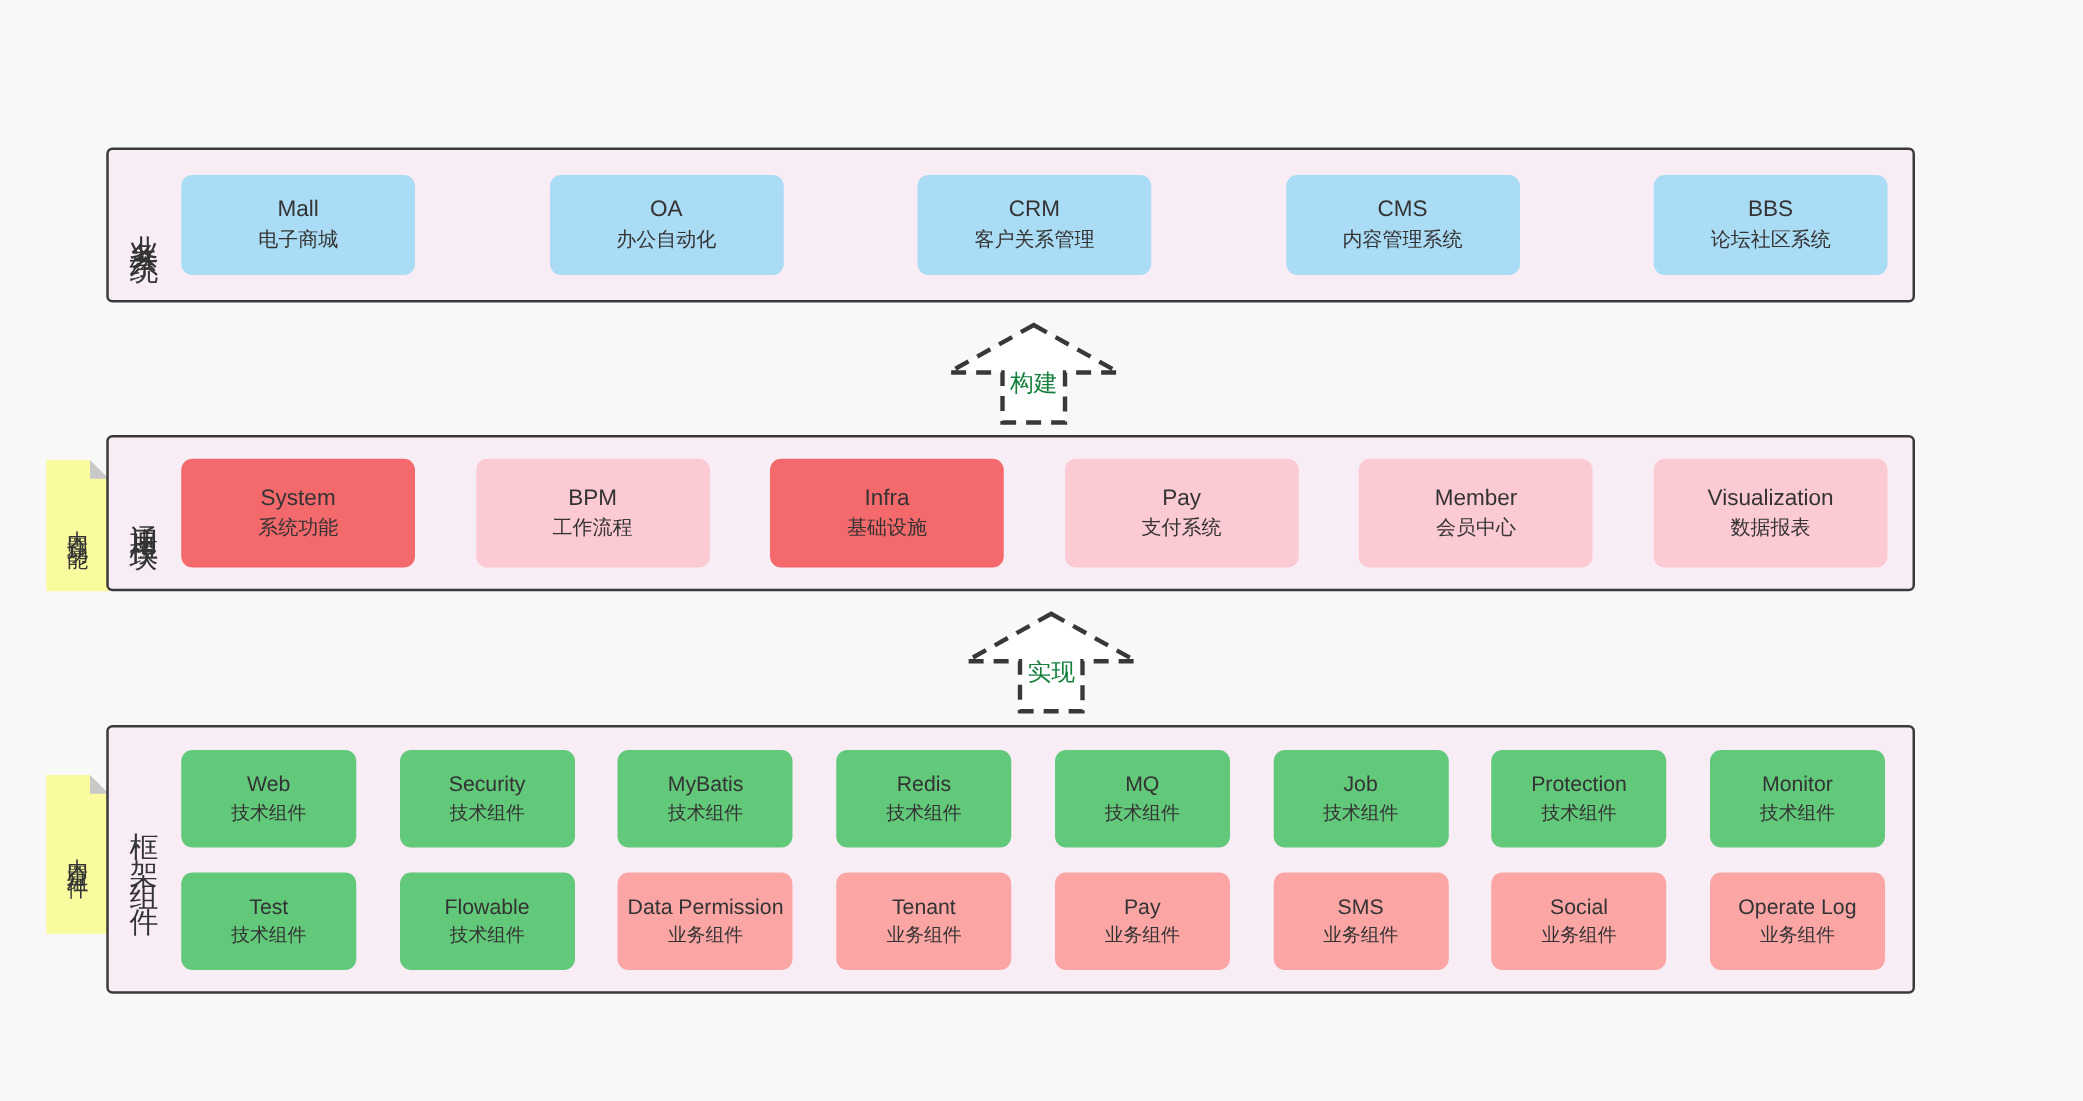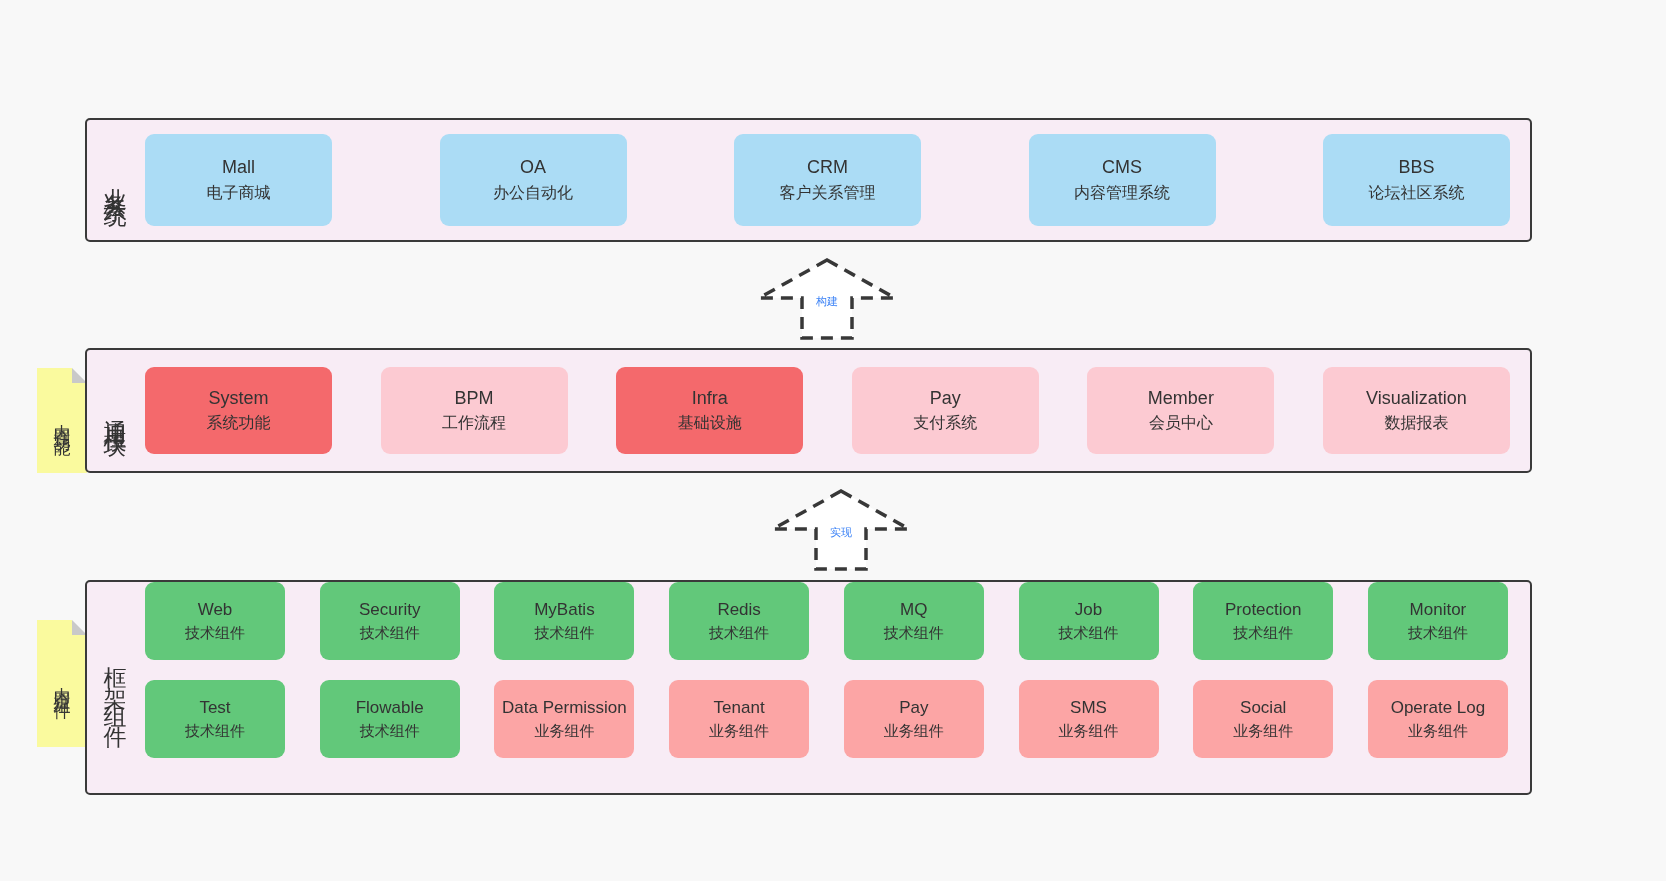--- a/index.html
+++ b/index.html
@@ -28,31 +28,31 @@
     font-size:23px;color:#333;
   }
   .vlabel span{writing-mode:vertical-lr;text-orientation:upright;letter-spacing:5px;}
   #sec-components .vlabel span{letter-spacing:20px;}
 
   .boxes-row{
     flex:1;display:flex;align-items:center;justify-content:space-between;
     padding-right:20px;
   }
   .boxes-col{
-    flex:1;display:flex;flex-direction:column;
+    flex:1;display:flex;flex-direction:column;justify-content:center;
     gap:20px;padding-right:22px;
   }
   .crow{display:flex;justify-content:space-between;width:100%;}
 
   .box{
     border-radius:9px;
     display:flex;flex-direction:column;align-items:center;justify-content:center;
     text-align:center;color:#333;
   }
-  #sec-business .box{width:187px;height:92px;}
+  #sec-business .box{width:187px;height:80px;}
   #sec-modules .box{width:187px;height:87px;}
   #sec-components .box{width:140px;height:78px;}
   .box .t{font-size:18px;line-height:1.3;margin-bottom:3px;}
   .box .s{font-size:16px;line-height:1.3;}
   #sec-components .box .t{font-size:17px;margin-bottom:2px;}
   #sec-components .box .s{font-size:15px;}
 
   .box[data-variant="blue"]{background:#abdcf5;}
   .box[data-variant="red"]{background:#f4696c;}
   .box[data-variant="pink"]{background:#fccad2;}
@@ -73,21 +73,21 @@
   }
   #sticky-modules{top:368px;height:105px;}
   #sticky-components{top:620px;height:127px;}
 
   .arrow{position:absolute;width:142px;height:84px;z-index:0;}
   #arrow-build{left:756px;top:257px;}
   #arrow-implement{left:770px;top:488px;}
   .arrow svg{display:block;width:100%;height:100%;}
   .arrow-label{
     position:absolute;left:50%;top:36px;transform:translateX(-50%);
-    background:#ffffff;font-size:11px;color:#3b82f6;padding:1px 3px;white-space:nowrap;
+    background:#ffffff;font-size:19px;color:#15803d;padding:1px 3px;white-space:nowrap;
   }
 </style>
 </head>
 <body>
 
 <div class="section" id="sec-business">
   <div class="vlabel">
       <span>业务系统</span>
     </div>
   <div class="boxes-row">

